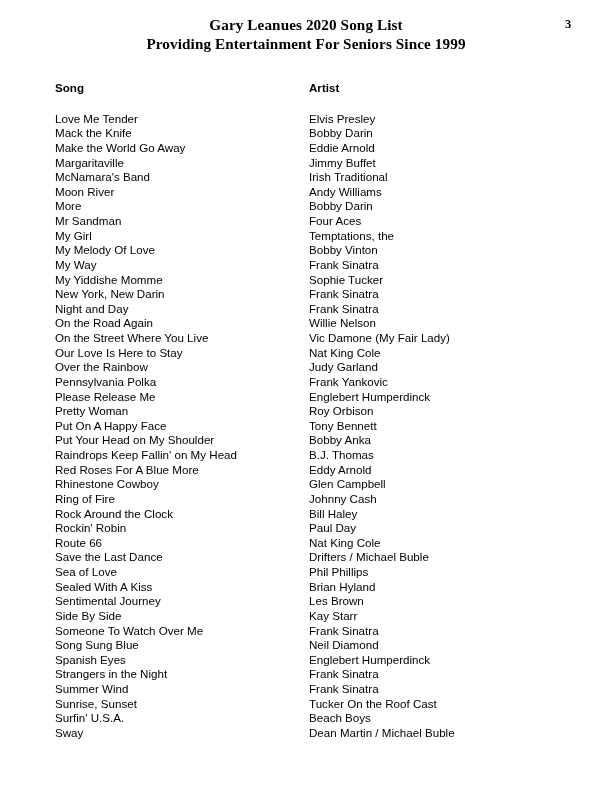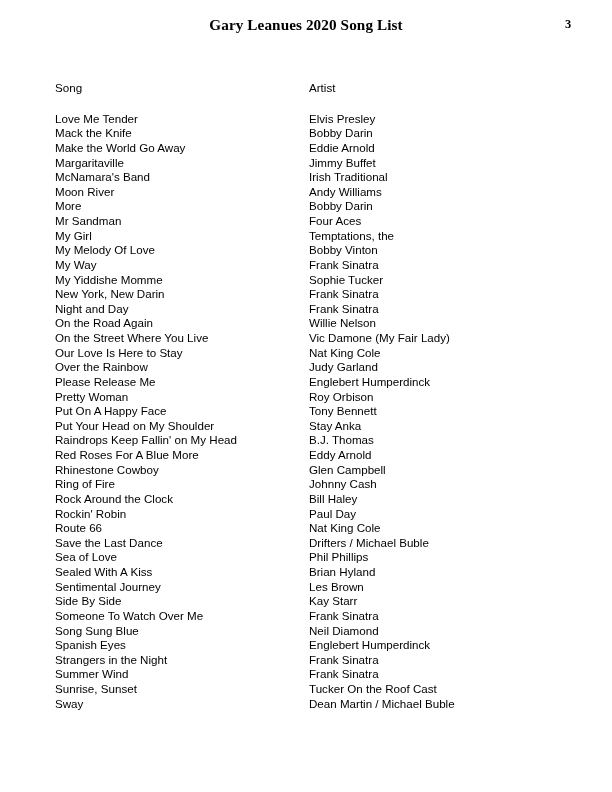--- a/index.html
+++ b/index.html
@@ -67,37 +67,38 @@
     margin: 0;
     text-align: left;
     vertical-align: baseline;
     font-size: 11.6px;
     line-height: 14.62px;
     height: 14.62px;
     white-space: nowrap;
     font-weight: normal;
   }
   .song-table th {
-    font-weight: normal;
+    font-weight: bold;
     font-size: 11.6px;
     height: 14.62px;
   }
   .spacer-row td {
     height: 16px;
     line-height: 16px;
     font-size: 1px;
   }
 </style>
 </head>
 <body>
 
 <div class="page">
 
   <div class="header-block">
     <div class="doc-title">Gary Leanues 2020 Song List</div>
+    <div class="doc-title">Providing Entertainment For Seniors Since 1999</div>
   </div>
 
   <div class="page-number">3</div>
 
   <table class="song-table">
     <colgroup>
       <col class="c-song">
       <col class="c-artist">
     </colgroup>
     <thead>
@@ -177,34 +178,38 @@
         </tr>
         <tr>
           <td>Our Love Is Here to Stay</td>
           <td>Nat King Cole</td>
         </tr>
         <tr>
           <td>Over the Rainbow</td>
           <td>Judy Garland</td>
         </tr>
         <tr>
+          <td>Pennsylvania Polka</td>
+          <td>Frank Yankovic</td>
+        </tr>
+        <tr>
           <td>Please Release Me</td>
           <td>Englebert Humperdinck</td>
         </tr>
         <tr>
           <td>Pretty Woman</td>
           <td>Roy Orbison</td>
         </tr>
         <tr>
           <td>Put On A Happy Face</td>
           <td>Tony Bennett</td>
         </tr>
         <tr>
           <td>Put Your Head on My Shoulder</td>
-          <td>Stay Anka</td>
+          <td>Bobby Anka</td>
         </tr>
         <tr>
           <td>Raindrops Keep Fallin' on My Head</td>
           <td>B.J. Thomas</td>
         </tr>
         <tr>
           <td>Red Roses For A Blue More</td>
           <td>Eddy Arnold</td>
         </tr>
         <tr>
@@ -265,19 +270,23 @@
         </tr>
         <tr>
           <td>Summer Wind</td>
           <td>Frank Sinatra</td>
         </tr>
         <tr>
           <td>Sunrise, Sunset</td>
           <td>Tucker On the Roof Cast</td>
         </tr>
         <tr>
+          <td>Surfin' U.S.A.</td>
+          <td>Beach Boys</td>
+        </tr>
+        <tr>
           <td>Sway</td>
           <td>Dean Martin / Michael Buble</td>
         </tr>
       </tbody>
   </table>
 
 </div>
 
 </body></html>

